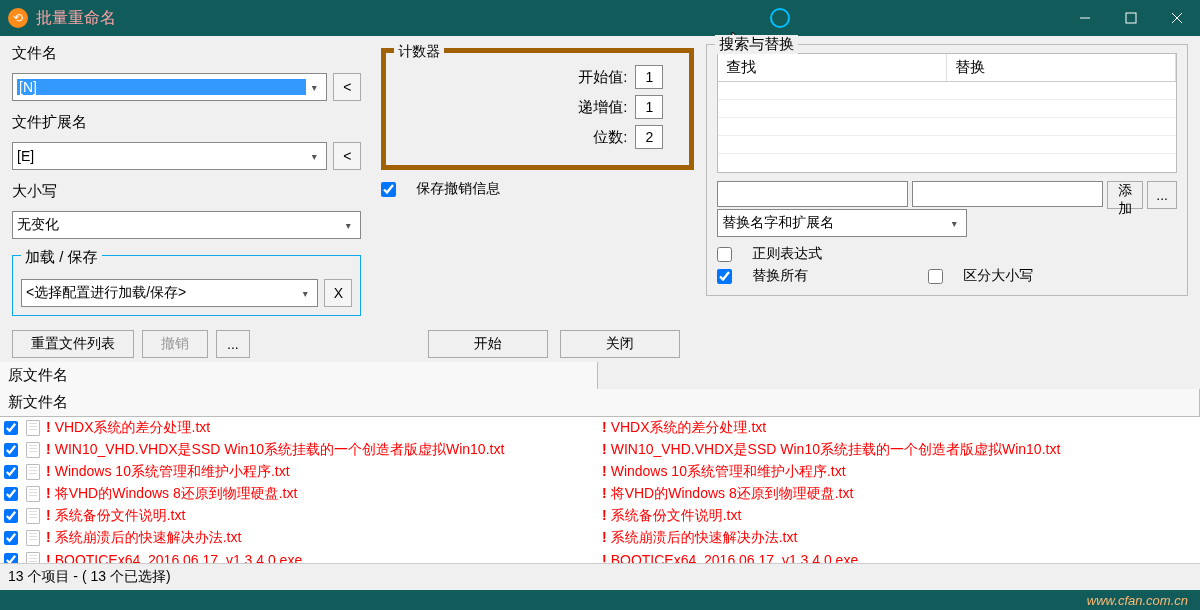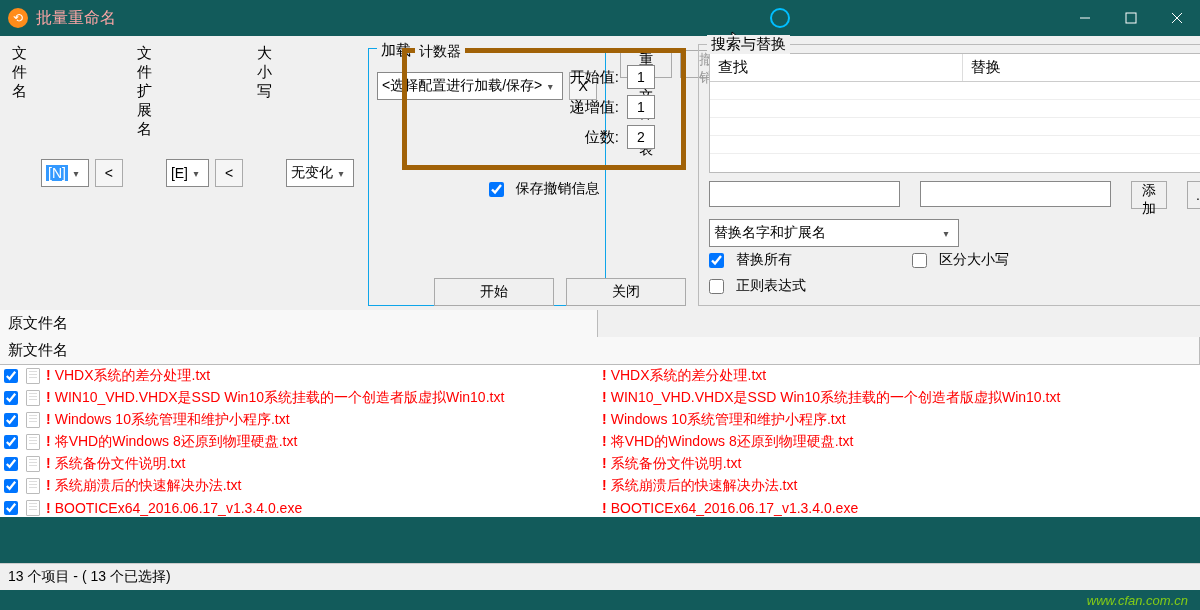--- a/index.html
+++ b/index.html
@@ -9,21 +9,21 @@
 .titlebar { height: 36px; background: #125b5b; display: flex; align-items: center; color: #fff; padding-left: 8px; }
 .titlebar .logo { width: 20px; height: 20px; border-radius: 50%; background: #ff8c1a; display: flex; align-items: center; justify-content: center; font-size: 12px; color: #fff; margin-right: 8px; }
 .titlebar .title { font-size: 16px; color: #fca5a5; }
 .titlebar .spacer { flex: 1; }
 .titlebar .cortana { width: 20px; height: 20px; border: 2px solid #00bfff; border-radius: 50%; margin-right: 12px; }
 .winbtn { width: 46px; height: 36px; display: flex; align-items: center; justify-content: center; color: #fff; }
 .winbtn svg { stroke: #fff; stroke-width: 1; fill: none; }
 
 
 .content { background: #f0f0f0; padding: 8px 12px 4px 12px; display: flex; gap: 12px; }
-.leftcol { width: 370px; display: flex; flex-direction: row; gap: 14px; }
+.leftcol { width: 370px; display: flex; flex-direction: column; gap: 8px; }
 .midcol { width: 340px; display: flex; flex-direction: column; gap: 6px; padding-top: 4px; }
 .rightcol { flex: 1; }
 
 .label { color: #000; margin-bottom: 2px; font-size: 15px; }
 .row { display: flex; gap: 6px; align-items: center; margin-bottom: 4px; }
 .combo { flex: 1; height: 28px; border: 1px solid #888; background: #fff; display: flex; align-items: center; padding: 0 4px; position: relative; }
 .combo .val { flex: 1; overflow: hidden; white-space: nowrap; }
 .combo .caret { width: 16px; text-align: center; color: #555; font-size: 10px; }
 .combo.highlight .val { background: #3399ff; color: #fff; padding: 0 2px; display: inline-block; }
 .smallbtn { width: 28px; height: 28px; border: 1px solid #aaa; background: #f5f5f5; display: flex; align-items: center; justify-content: center; cursor: pointer; }
@@ -31,54 +31,54 @@
 .fieldset { border: 1px solid #0ea5e9; padding: 6px 8px 8px 8px; margin-top: 4px; }
 .fieldset > .legend { position: relative; top: -14px; background: #f0f0f0; display: inline-block; padding: 0 4px; font-size: 15px; margin-bottom: -10px; }
 
 
 .counter-box { border: 5px solid #a16207; padding: 6px 26px 10px 10px; position: relative; margin-left: 8px; }
 .counter-box .legend { position: absolute; top: -10px; left: 8px; background: #f0f0f0; padding: 0 4px; }
 .counter-row { display: flex; align-items: center; justify-content: flex-end; gap: 8px; margin: 6px 0; }
 .counter-row label { font-size: 15px; }
 .counter-row input { width: 28px; height: 24px; border: 1px solid #888; text-align: center; }
 
-.chk { display: flex; align-items: center; gap: 12px; margin: 4px 0 4px 8px; font-size: 15px; justify-content: center; }
+.chk { display: flex; align-items: center; gap: 20px; margin: 4px 0 4px 8px; font-size: 15px; }
 .chk input { width: 15px; height: 15px; }
 
 .btn { height: 28px; border: 1px solid #aaa; background: #f0f0f0; padding: 0 18px; cursor: pointer; font-size: 14px; }
 .btn.disabled { color: #999; }
 
 
 .sr-box { border: 1px solid #bbb; padding: 8px 10px 10px 10px; position: relative; }
 .sr-box .legend { position: absolute; top: -10px; left: 8px; background: #f0f0f0; padding: 0 4px; font-size: 15px; }
 .sr-table { border: 1px solid #bbb; background: #fff; height: 120px; margin-bottom: 8px; }
 .sr-table .hdr { display: flex; border-bottom: 1px solid #ccc; background: #fff; }
 .sr-table .hdr > div { flex: 1; padding: 4px 8px; border-right: 1px solid #ddd; font-size: 15px; }
 .sr-table .body-rows > div { height: 18px; border-bottom: 1px solid #eee; }
-.sr-inputs { display: flex; gap: 20px; margin-bottom: 10px; }
+.sr-inputs { display: flex; gap: 4px; }
 .sr-inputs input { flex: 1; height: 26px; border: 1px solid #888; background: #fff; padding: 0 4px; }
 .sr-inputs .btn { padding: 0 10px; }
 
 
 .filelist-hdr { background: #f0f0f0; display: flex; border-bottom: 1px solid #bbb; flex-direction: column; }
 .filelist-hdr > div { padding: 4px 8px; border-right: 1px solid #bbb; background: #f8f8f8; font-size: 15px; }
 .filelist-hdr .col-orig { width: 598px; }
 .filelist-hdr .col-new { flex: 1; }
 
 .filelist { background: #fff; height: 152px; overflow: hidden; }
 .filerow { display: flex; align-items: center; height: 22px; color: #ff0000; }
 .filerow .chkcell { width: 22px; display: flex; align-items: center; justify-content: center; }
 .filerow .chkcell input { width: 14px; height: 14px; }
 .filerow .iconcell { width: 22px; display: flex; align-items: center; justify-content: center; color: #888; }
 .filerow .name { flex: 1; white-space: nowrap; overflow: hidden; padding-left: 2px; }
 .filerow .bang { color: #ff0000; font-weight: bold; margin-right: 4px; }
 .filerow .newname { width: 600px; white-space: nowrap; overflow: hidden; padding-left: 2px; }
 
 .statusbar { background: #f0f0f0; border-top: 1px solid #ccc; padding: 4px 8px; font-size: 14px; position: absolute; bottom: 20px; left: 0; right: 0; }
-.watermark { position: absolute; bottom: 2px; right: 12px; color: #84cc16; font-size: 13px; font-style: italic; }
+.watermark { position: absolute; bottom: 2px; right: 12px; color: #fdba74; font-size: 13px; font-style: italic; }
 
 .bottom-btns-left { display: flex; gap: 8px; margin-top: 6px; }
 .bottom-btns-mid { display: flex; gap: 12px; margin-top: auto; padding-top: 8px; justify-content: center; padding-left: 40px; }
 .bottom-btns-mid .btn { width: 120px; }
 
 .file-icon { width: 14px; height: 16px; border: 1px solid #bbb; border-radius: 1px; position: relative; background: #fff; }
 .file-icon::before { content: ''; position: absolute; top: 2px; left: 2px; right: 2px; height: 1px; background: #ddd; box-shadow: 0 3px 0 #ddd, 0 6px 0 #ddd; }
 
 
 .arrow-cursor { position: absolute; top: 30px; left: 730px; pointer-events: none; }
@@ -209,36 +209,36 @@
         <input style="">
         <button class="btn">添加</button>
         <button class="btn" style="padding:0 8px">...</button>
       </div>
       <div class="row">
         <div class="combo" style="width:250px;flex:none">
           <span class="val">替换名字和扩展名</span>
             <span class="caret">▾</span>
         </div>
       </div>
+      <div style="display:flex;gap:40px;margin-top:8px;flex-wrap:wrap">
+        <label class="chk" style="margin:0">
+          <input type="checkbox" style="">
+            <span>正则表达式</span>
+        </label>
+      </div>
       <div style="display:flex;gap:120px;margin-top:4px">
         <label class="chk" style="margin:0">
           <input type="checkbox" checked="" style="">
             <span>替换所有</span>
         </label>
         <label class="chk" style="margin:0">
           <input type="checkbox" style="">
             <span>区分大小写</span>
         </label>
       </div>
-      <div style="display:flex;gap:40px;margin-top:8px;flex-wrap:wrap">
-        <label class="chk" style="margin:0">
-          <input type="checkbox" style="">
-            <span>正则表达式</span>
-        </label>
-      </div>
     </div>
   </div>
 </div>
 
 <div class="filelist-hdr">
   <div class="col-orig">原文件名</div>
   <div class="col-new">新文件名</div>
 </div>
 
 <div class="filelist" id="filelist">

